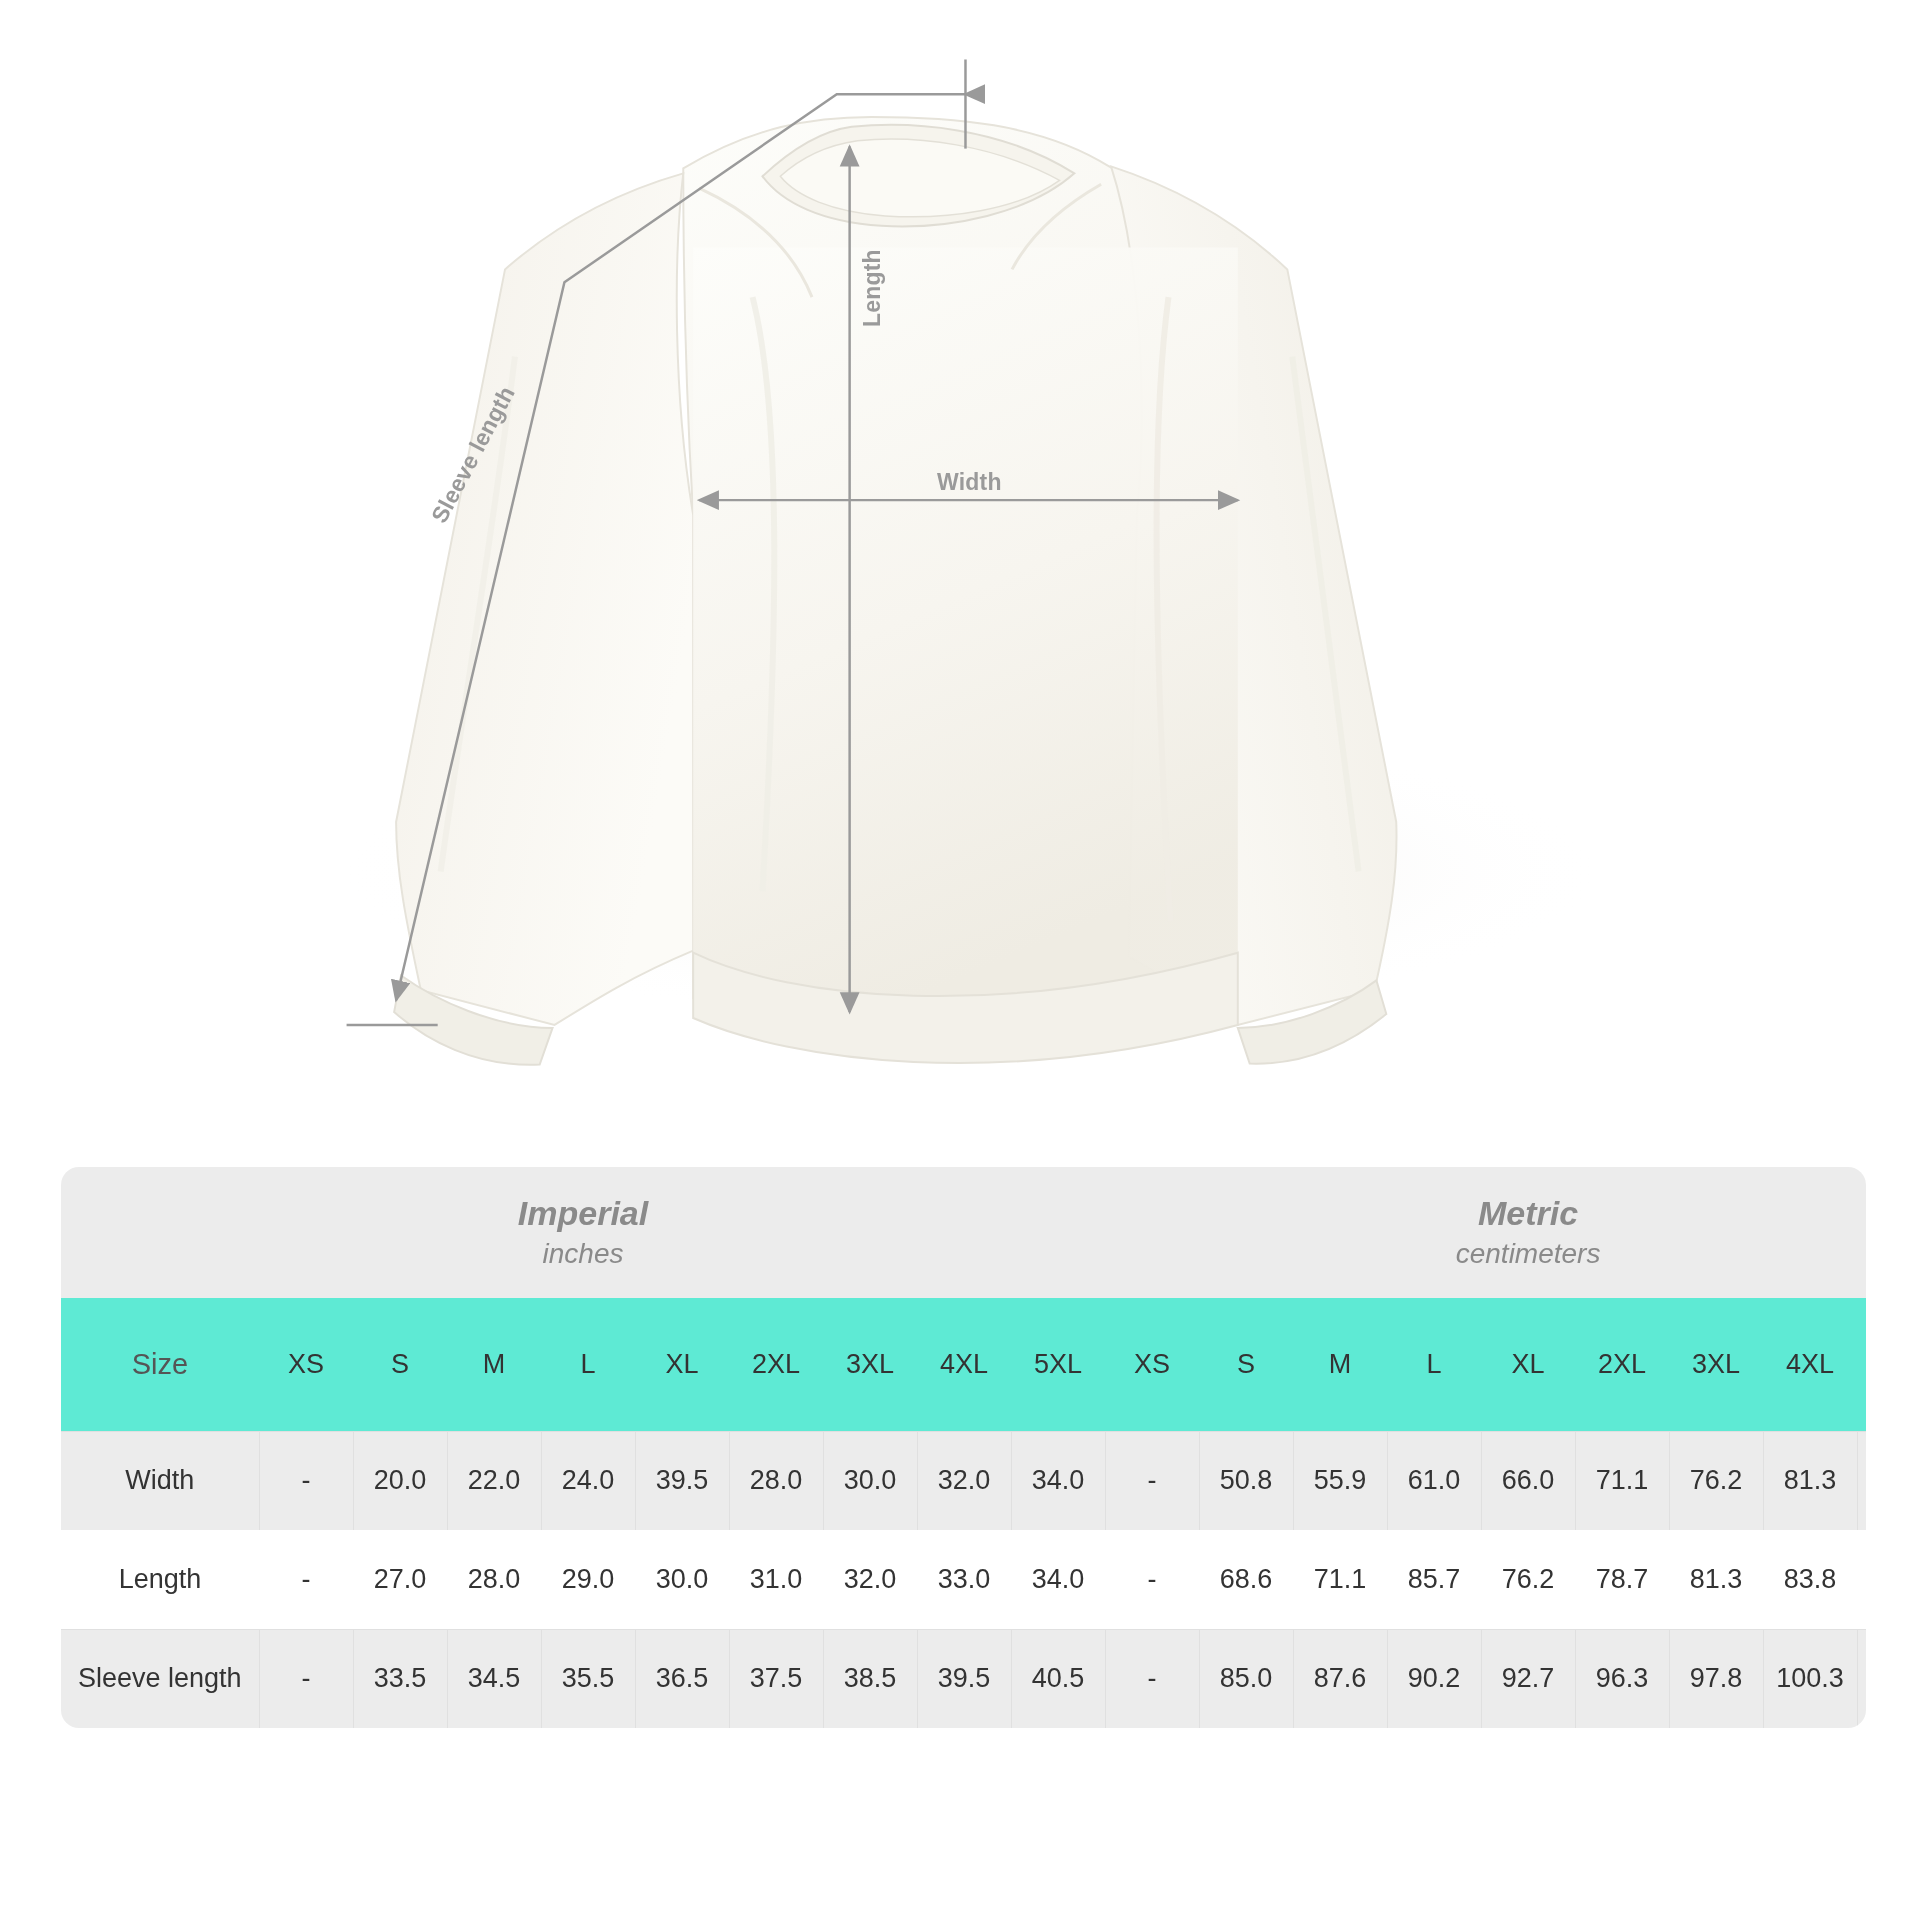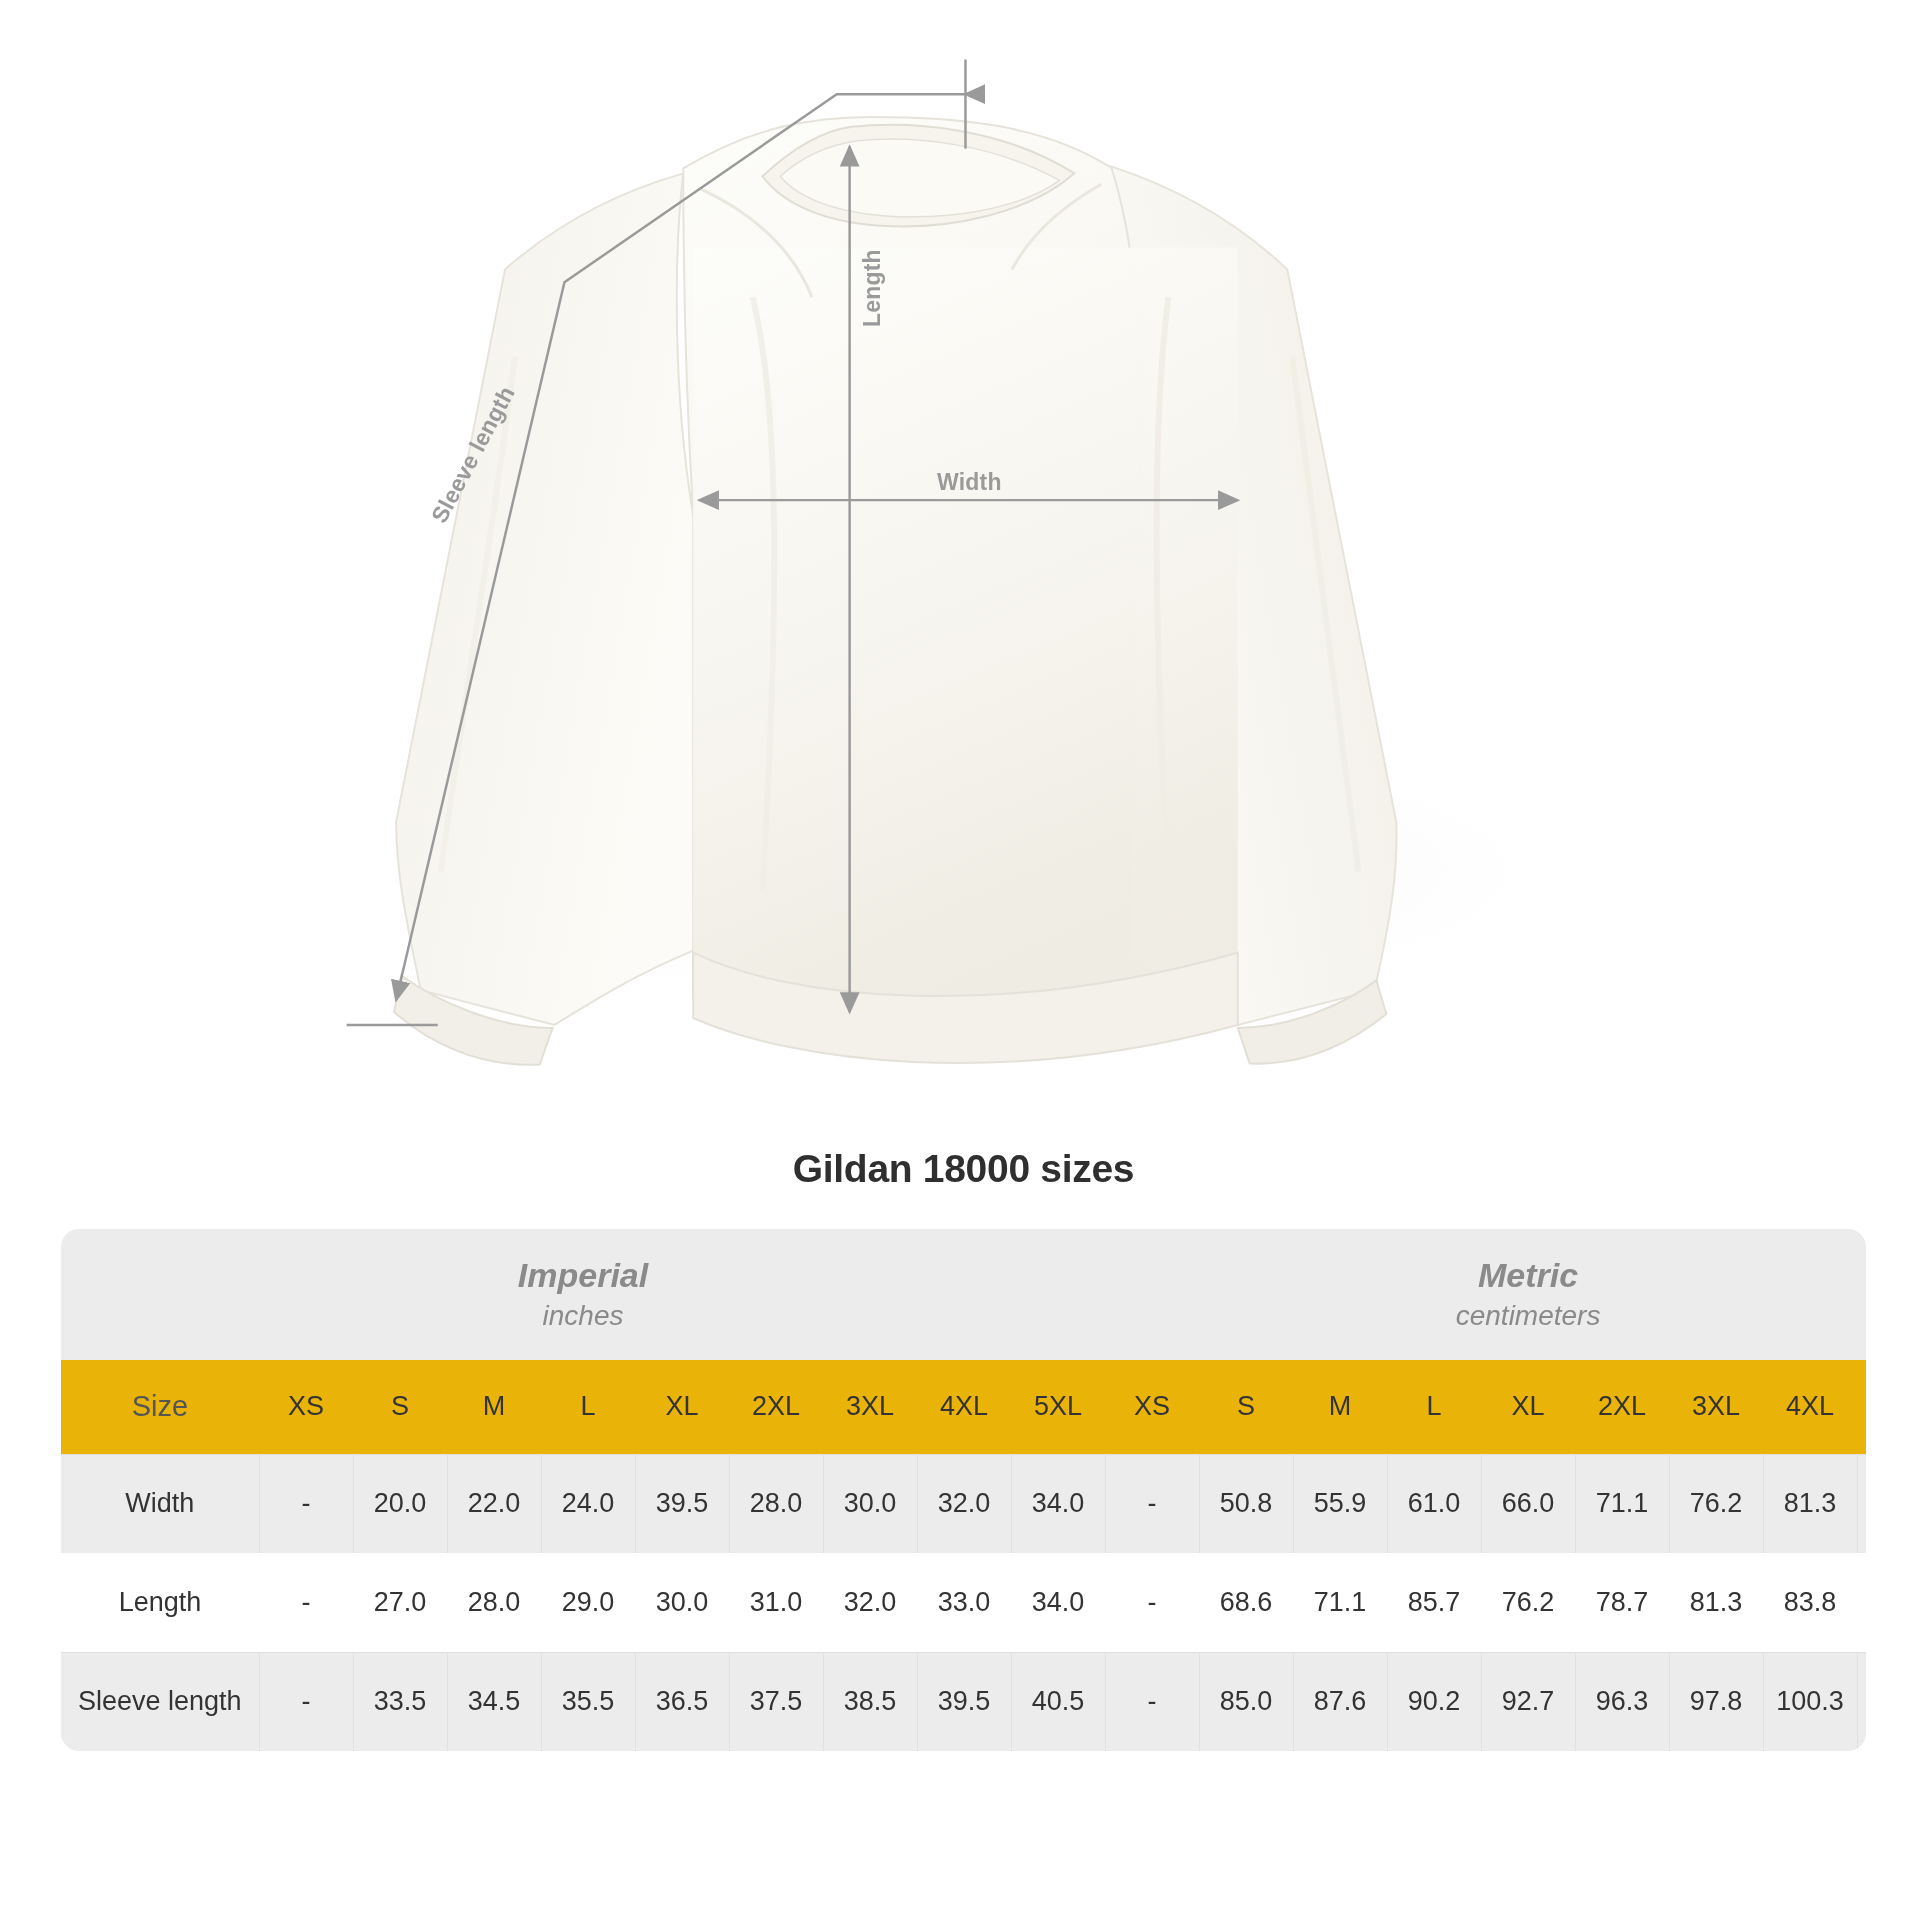--- a/index.html
+++ b/index.html
@@ -98,22 +98,22 @@
     line-height: 1.1;
   }
   .unit-sub {
     font-size: 28px;
     font-style: italic;
     color: #8a8a8a;
     margin-top: 6px;
   }
   
   .head-row td {
-    background: #eab308;
-    height: 94px;
+    background: #5eead4;
+    height: 133px;
     font-weight: bold;
     color: #555;
     font-size: 28px;
     border-right: 1px solid #ececec;
   }
   .head-row td:last-child { border-right: none; }
   .head-row td.rowlabel { font-size: 29px; color: #555; }
 
   .data-row td {
     height: 99px;
@@ -234,21 +234,20 @@
 
       <line x1="350" y1="1035" x2="442" y2="1035" stroke="#9a9a9a" stroke-width="2.5"></line>
     </svg>
 
     <div class="dim-label width-label">Width</div>
     <div class="dim-label length-label">Length</div>
     <div class="dim-label sleeve-label">Sleeve length</div>
   </div>
 
   <div class="title-block">
-    <div class="chart-title">Gildan 18000 sizes</div>
   </div>
 
   <div class="table-wrap">
     <table class="size-table">
       <colgroup>
         <col class="col-label">
         <col class="col-val">
           <col class="col-val">
           <col class="col-val">
           <col class="col-val">

